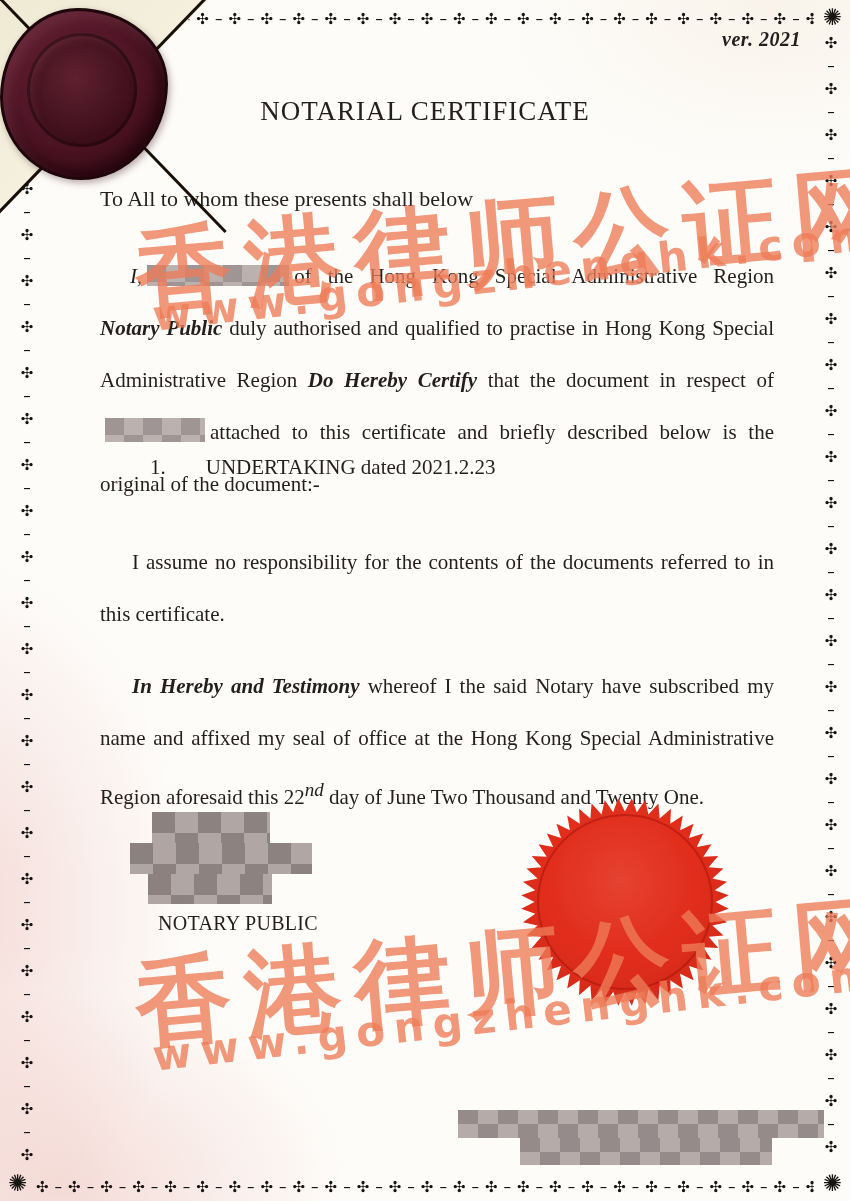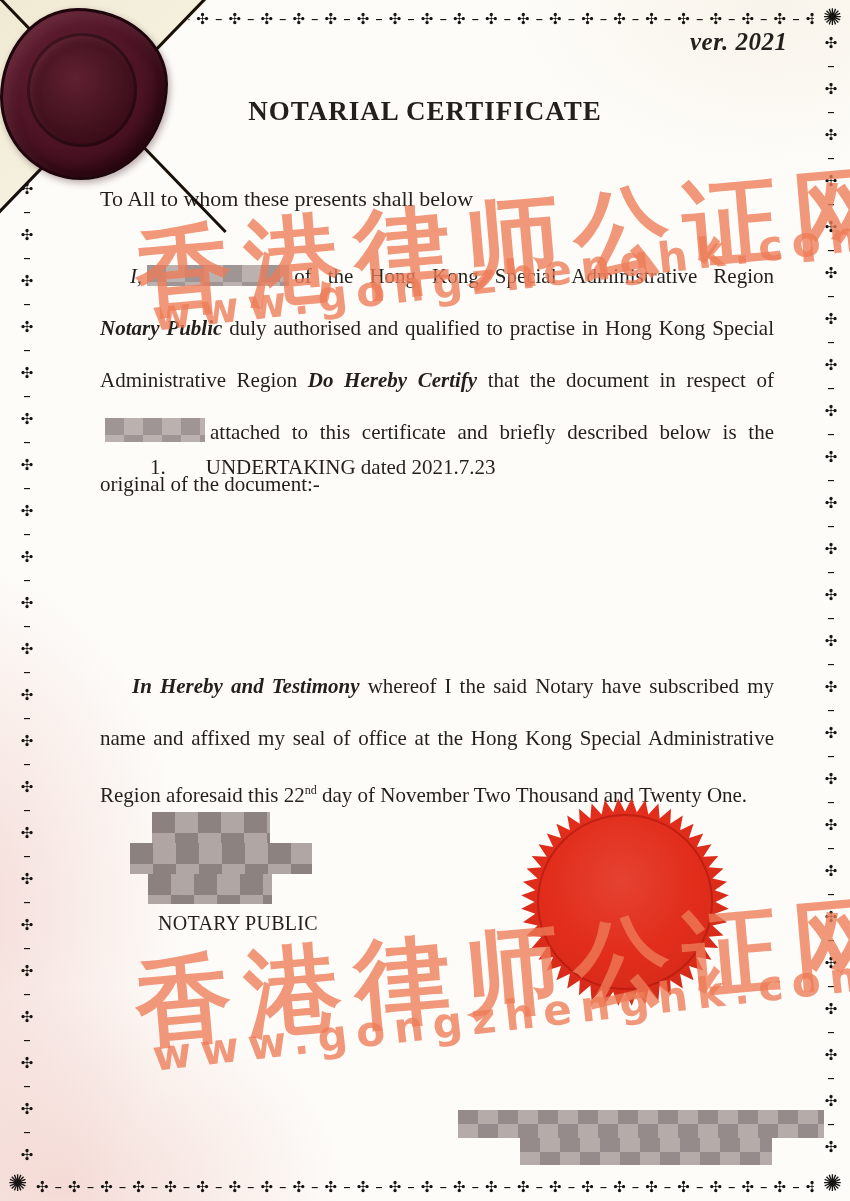--- a/index.html
+++ b/index.html
@@ -48,33 +48,33 @@
     border-radius:46% 54% 52% 48% / 52% 44% 56% 48%;
     background:radial-gradient(circle at 40% 36%, #662232 0%, #54172a 35%, #45101e 65%, #340a15 100%);
     box-shadow:inset 6px 8px 12px rgba(150,80,95,.35), inset -6px -8px 14px rgba(20,2,8,.6),
       2px 3px 7px rgba(60,20,25,.35); }
   .wax-seal::after { content:''; position:absolute; left:24px; top:22px; right:28px; bottom:30px;
     border-radius:50%;
     background:radial-gradient(circle at 44% 40%, rgba(95,32,48,.95), rgba(54,11,22,.95) 78%);
     box-shadow:inset 0 0 0 3px rgba(24,3,9,.5), inset 4px 5px 9px rgba(135,65,80,.4); }
 
   
-  .version { position:absolute; left:690px; top:28px; font-size:25px;
+  .version { position:absolute; left:722px; top:28px; font-size:20px;
     font-style:italic; font-weight:bold; letter-spacing:.5px; z-index:2; }
   .title { position:absolute; left:0; right:0; top:96px; text-align:center;
-    font-size:27px; font-weight:bold; letter-spacing:1px; z-index:2; }
+    font-size:27px; font-weight:normal; letter-spacing:1px; z-index:2; }
   .salutation { position:absolute; left:100px; top:186px; font-size:22px; z-index:2; }
   .para { position:absolute; left:100px; width:674px; font-size:21px; line-height:52px;
     text-align:justify; z-index:2; }
   .p1 { top:250px; text-indent:30px; }
   .p2 { top:536px; text-indent:32px; }
   .p3 { top:660px; text-indent:32px; }
   .bi { font-weight:bold; font-style:italic; }
   .lead-i { font-style:italic; }
-  sup { font-size:12px; }
+  sup { font-size:19px;font-style:italic; }
   .list-line { position:absolute; left:150px; top:455px; font-size:21px; z-index:2; }
   .list-line .num { display:inline-block; }
   .list-line .itm { display:inline-block; margin-left:40px; }
 
   
   .redact { background:repeating-conic-gradient(#b2a8a6 0% 25%, #918786 25% 50%) 0 0 / 38px 34px;
     opacity:.88; }
   .redact.inline { display:inline-block; vertical-align:-3px; margin:0 5px; }
   .r-name { width:142px; height:21px; }
   .r-subject { width:100px; height:24px; }
@@ -129,24 +129,25 @@
   <div class="line cord"></div>
   <div class="line fold-edge"></div>
   <div class="wax-seal"></div>
 
   <div class="version">ver. 2021</div>
   <h1 class="title">NOTARIAL CERTIFICATE</h1>
   <div class="salutation">To All to whom these presents shall below</div>
 
   <p class="para p1"><span class="lead-i">I,</span><span class="redact inline r-name"></span><span>of the Hong Kong Special Administrative Region </span><span class="bi">Notary Public</span><span>  duly authorised and qualified to practise in Hong Kong Special Administrative Region </span><span class="bi">Do Hereby Certify</span><span>  that the document in respect of</span><span class="redact inline r-subject"></span><span>attached to this certificate and briefly described below is the original of the document:-</span></p>
 
-  <div class="list-line"><span class="num">1.</span><span class="itm">UNDERTAKING dated 2021.7.23</span></div>
+  <div class="list-line"><span class="num">1.</span><span class="itm">UNDERTAKING dated 2021.2.23</span></div>
 
+  <p class="para p2">I assume no responsibility for the contents of the documents referred to in this certificate.</p>
 
-  <p class="para p3"><span class="bi">In Hereby and Testimony</span><span> whereof I the said Notary have subscribed my name and affixed my seal of office at the Hong Kong Special Administrative Region aforesaid this 22</span><sup>nd</sup><span> day of November Two Thousand and Twenty One.</span></p>
+  <p class="para p3"><span class="bi">In Hereby and Testimony</span><span> whereof I the said Notary have subscribed my name and affixed my seal of office at the Hong Kong Special Administrative Region aforesaid this 22</span><sup>nd</sup><span> day of June Two Thousand and Twenty One.</span></p>
 
   <div class="sig-r row1"></div>
   <div class="sig-r row2"></div>
   <div class="sig-r row3"></div>
   <div class="sig-label l1">NOTARY PUBLIC</div>
 
   <div class="notary-seal" style="clip-path: polygon(93.5% 50%, 99.89% 53.27%, 93.13% 55.68%, 99.04% 59.75%, 92.02% 61.26%, 97.35% 66.07%, 90.19% 66.65%, 94.84% 72.11%, 87.67% 71.75%, 91.57% 77.78%, 84.51% 76.48%, 87.59% 82.97%, 80.76% 80.76%, 82.97% 87.59%, 76.48% 84.51%, 77.78% 91.57%, 71.75% 87.67%, 72.11% 94.84%, 66.65% 90.19%, 66.07% 97.35%, 61.26% 92.02%, 59.75% 99.04%, 55.68% 93.13%, 53.27% 99.89%, 50% 93.5%, 46.73% 99.89%, 44.32% 93.13%, 40.25% 99.04%, 38.74% 92.02%, 33.93% 97.35%, 33.35% 90.19%, 27.89% 94.84%, 28.25% 87.67%, 22.22% 91.57%, 23.52% 84.51%, 17.03% 87.59%, 19.24% 80.76%, 12.41% 82.97%, 15.49% 76.48%, 8.43% 77.78%, 12.33% 71.75%, 5.16% 72.11%, 9.81% 66.65%, 2.65% 66.07%, 7.98% 61.26%, 0.96% 59.75%, 6.87% 55.68%, 0.11% 53.27%, 6.5% 50%, 0.11% 46.73%, 6.87% 44.32%, 0.96% 40.25%, 7.98% 38.74%, 2.65% 33.93%, 9.81% 33.35%, 5.16% 27.89%, 12.33% 28.25%, 8.43% 22.22%, 15.49% 23.52%, 12.41% 17.03%, 19.24% 19.24%, 17.03% 12.41%, 23.52% 15.49%, 22.22% 8.43%, 28.25% 12.33%, 27.89% 5.16%, 33.35% 9.81%, 33.93% 2.65%, 38.74% 7.98%, 40.25% 0.96%, 44.32% 6.87%, 46.73% 0.11%, 50% 6.5%, 53.27% 0.11%, 55.68% 6.87%, 59.75% 0.96%, 61.26% 7.98%, 66.07% 2.65%, 66.65% 9.81%, 72.11% 5.16%, 71.75% 12.33%, 77.78% 8.43%, 76.48% 15.49%, 82.97% 12.41%, 80.76% 19.24%, 87.59% 17.03%, 84.51% 23.52%, 91.57% 22.22%, 87.67% 28.25%, 94.84% 27.89%, 90.19% 33.35%, 97.35% 33.93%, 92.02% 38.74%, 99.04% 40.25%, 93.13% 44.32%, 99.89% 46.73%); background-color: rgb(226, 45, 27);">
     <div class="seal-ring"></div>
   </div>
 

